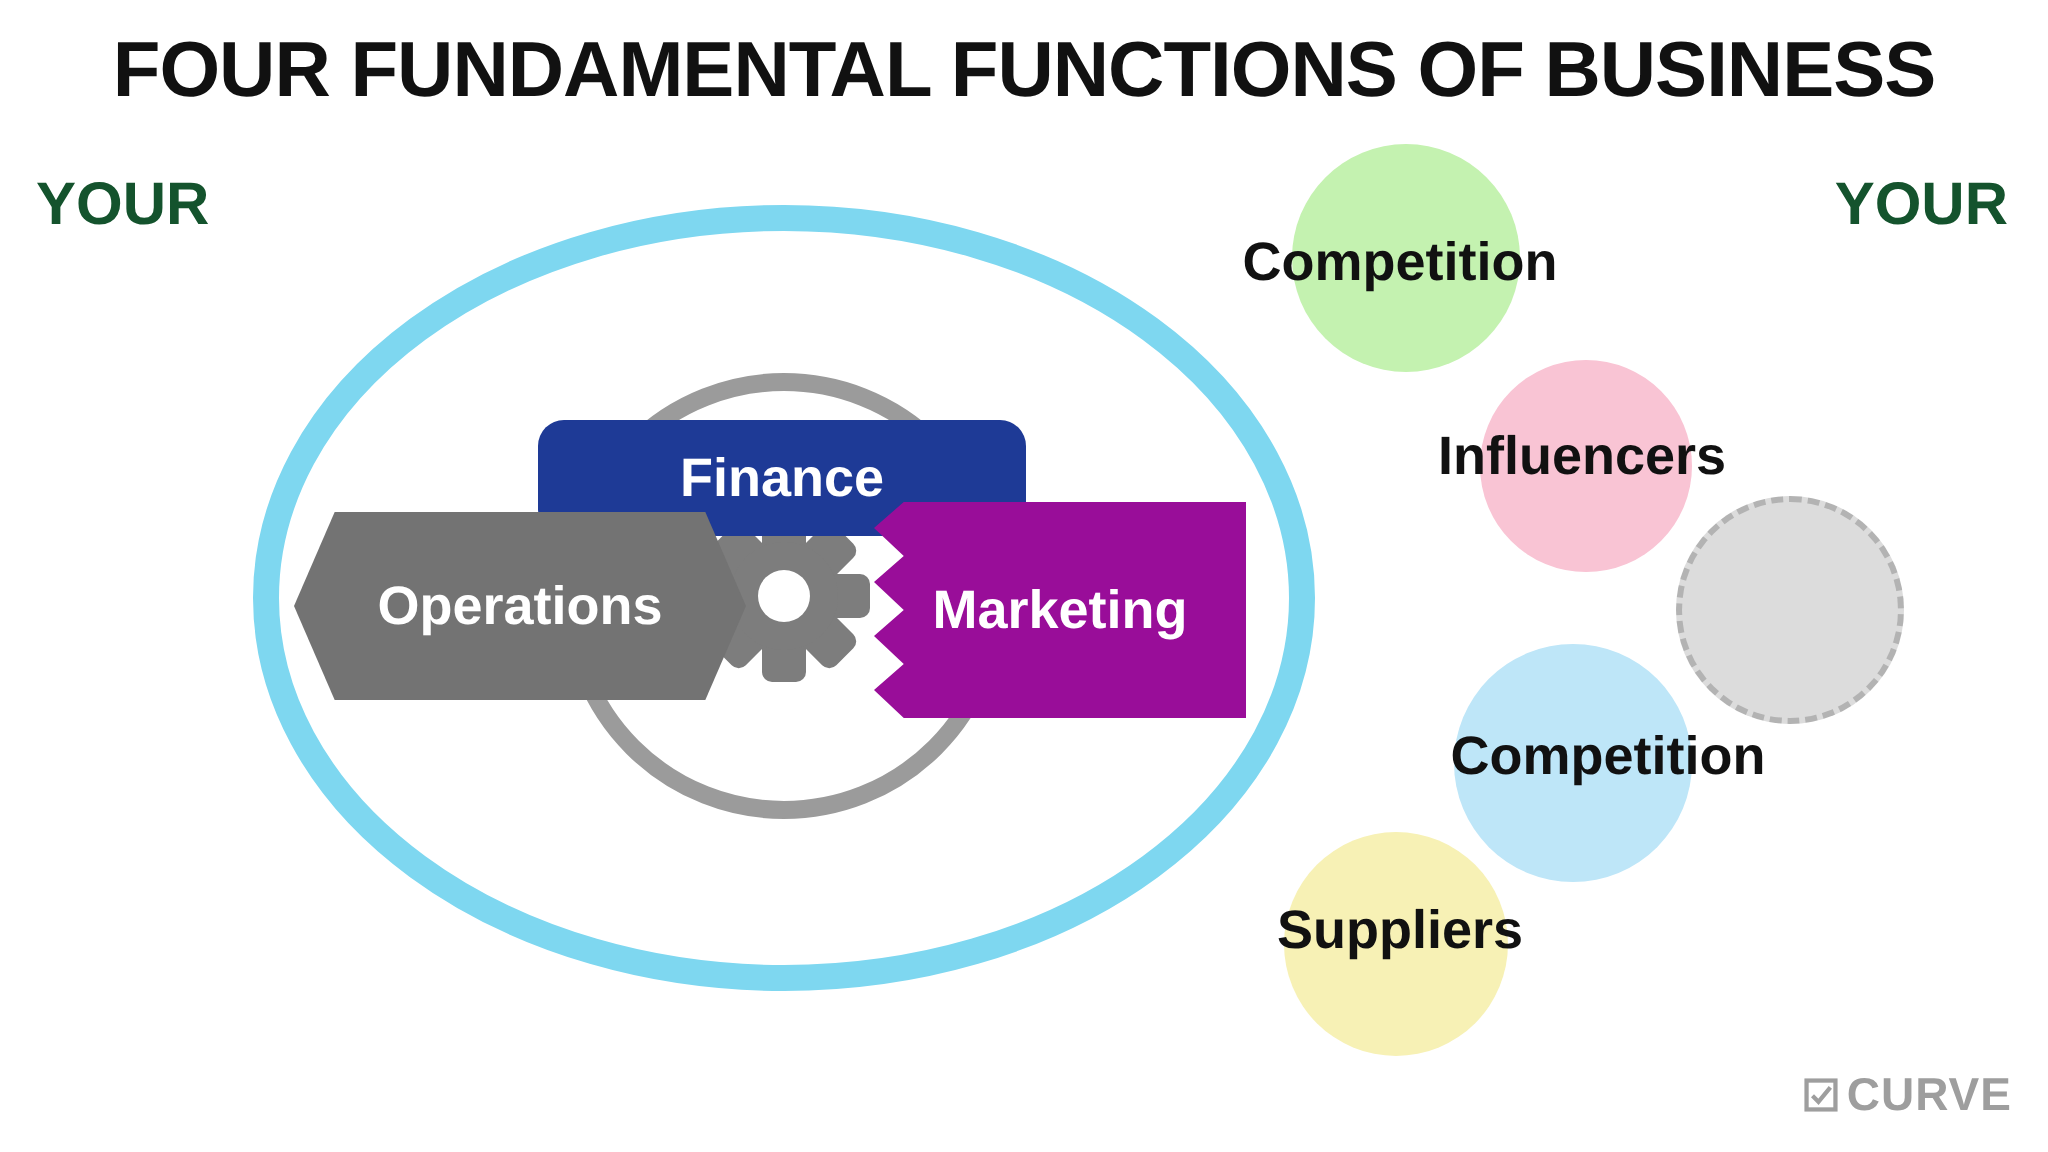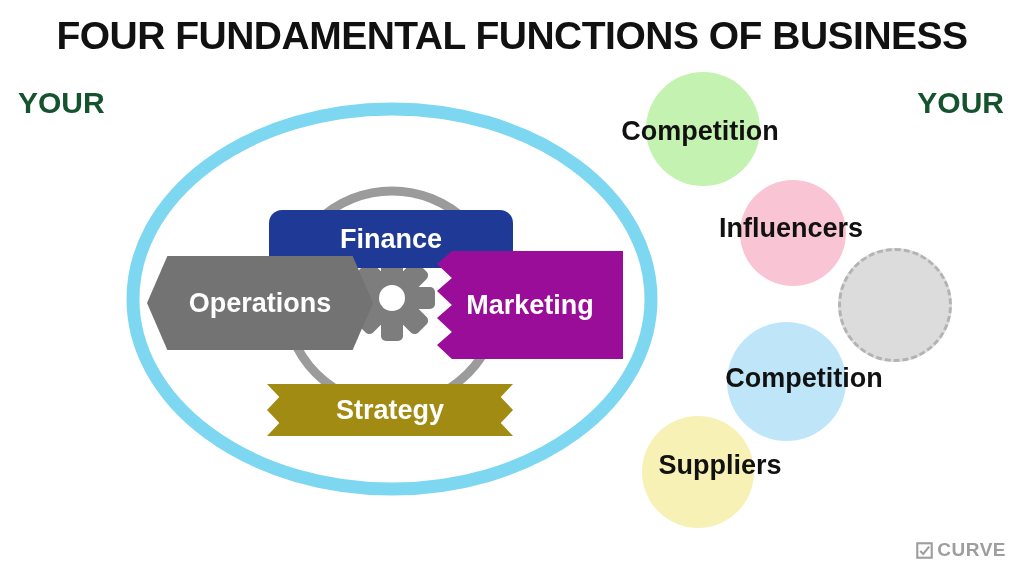--- a/index.html
+++ b/index.html
@@ -81,21 +81,21 @@
   }
 
   .logo {
     position: absolute;
     right: 18px;
     bottom: 15px;
     display: flex;
     align-items: center;
     gap: 4px;
     color: #9e9e9e;
-    font-size: 19px;
+    font-size: 23px;
     font-weight: bold;
     letter-spacing: 0.5px;
     z-index: 6;
   }
 </style>
 </head>
 <body>
 
 <div class="canvas">
 
@@ -127,34 +127,31 @@
   </div>
 
   <div class="fn fn-operations" style="background-color: #737373;">
     <span>Operations</span>
   </div>
 
   <div class="fn fn-marketing" style="background-color: rgb(153, 13, 153);">
     <span>Marketing</span>
   </div>
 
-  <div class="fn fn-strategy" style="background-color: rgb(162, 139, 18);">
-    <span>Strategy</span>
-  </div>
 
   <div class="world-circle" style="left: 646px; top: 72px; width: 114px; height: 114px; background-color: rgb(196, 242, 176);"></div>
   <div class="world-circle dashed" style="left: 838px; top: 248px; width: 114px; height: 114px; background-color: rgb(220, 220, 220);"></div>
   <div class="world-circle" style="left: 740px; top: 180px; width: 106px; height: 106px; background-color: rgb(249, 196, 212);"></div>
   <div class="world-circle" style="left: 727px; top: 322px; width: 119px; height: 119px; background-color: rgb(190, 230, 248);"></div>
   <div class="world-circle" style="left: 642px; top: 416px; width: 112px; height: 112px; background-color: rgb(247, 241, 181);"></div>
 
   <div class="world-label" style="left:700px; top:116px;">Competition</div>
   <div class="world-label" style="left:791px; top:213px;">Influencers</div>
   <div class="world-label" style="left:804px; top:363px;">Competition</div>
-  <div class="world-label" style="left:720px; top:450px;">Suppliers</div>
+  <div class="world-label" style="left:700px; top:450px;">Suppliers</div>
 
   <div class="logo">
     <svg width="17" height="17" viewBox="0 0 20 20">
       <rect x="1.5" y="1.5" width="17" height="17" fill="none" stroke="#9e9e9e" stroke-width="2.5"></rect>
       <path d="M5 10.5 L8.5 14 L15.5 5.5" fill="none" stroke="#9e9e9e" stroke-width="2.5"></path>
     </svg>
     <span>CURVE</span>
   </div>
 
 </div>

